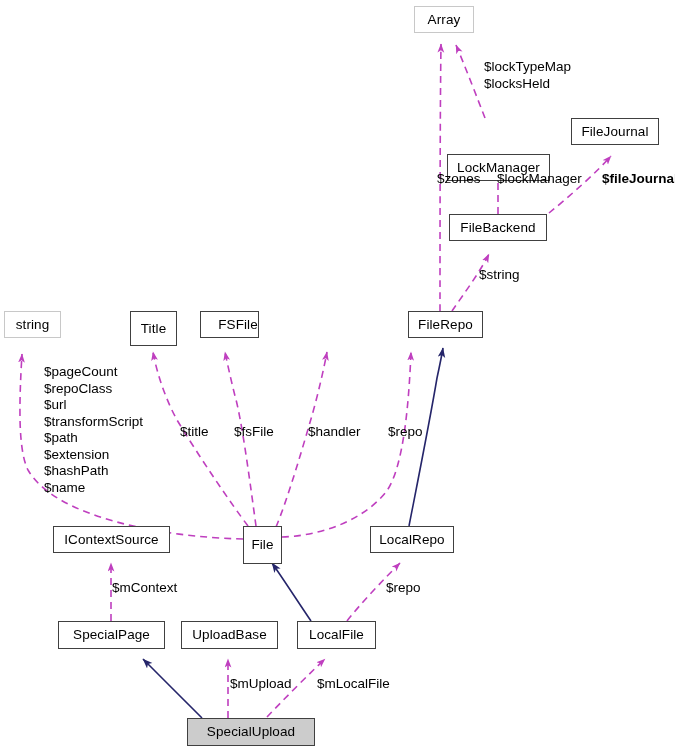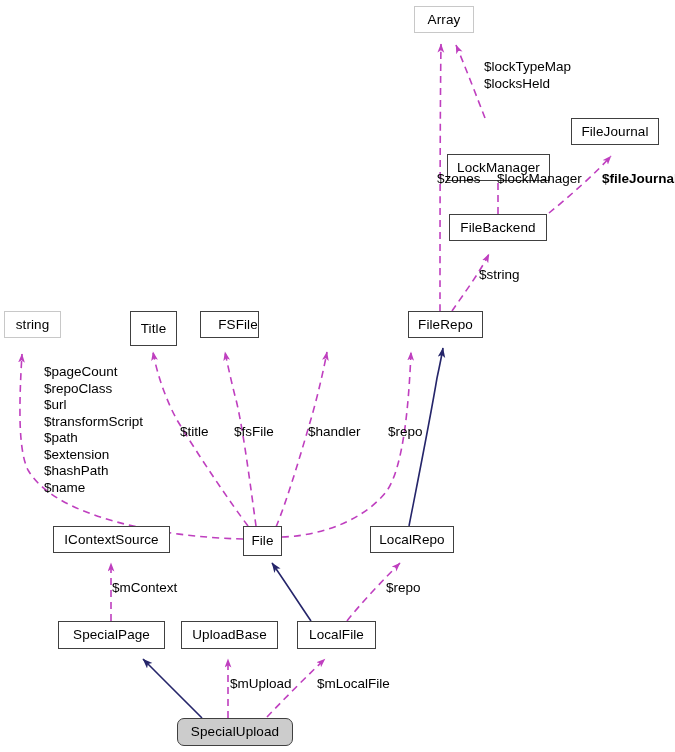--- a/index.html
+++ b/index.html
@@ -142,41 +142,41 @@
 
 
   <div class="node" style="left:408px; top:311px; width:75px; height:27px;">
     <span>FileRepo</span>
   </div>
 
   <div class="node" style="left:53px; top:526px; width:117px; height:27px;">
     <span>IContextSource</span>
   </div>
 
-  <div class="node" style="left:243px; top:526px; width:39px; height:30px;">
+  <div class="node" style="left:243px; top:526px; width:39px; height:38px;">
     <span>File</span>
   </div>
 
   <div class="node" style="left:370px; top:526px; width:84px; height:27px;">
     <span>LocalRepo</span>
   </div>
 
   <div class="node" style="left:58px; top:621px; width:107px; height:28px;">
     <span>SpecialPage</span>
   </div>
 
   <div class="node" style="left:181px; top:621px; width:97px; height:28px;">
     <span>UploadBase</span>
   </div>
 
   <div class="node" style="left:297px; top:621px; width:79px; height:28px;">
     <span>LocalFile</span>
   </div>
 
-  <div class="node focus" style="left:177px; top:718px; width:116px; height:28px;border-radius:7px;">
+  <div class="node focus" style="left:187px; top:718px; width:128px; height:28px;">
     <span>SpecialUpload</span>
   </div>
 
   <div class="edge-label multi" style="left:484px; top:59px;">$lockTypeMap
 $locksHeld</div>
 
   <div class="edge-label" style="left:437px; top:171px;">$zones</div>
 
   <div class="edge-label" style="left:497px; top:171px;">$lockManager</div>
 

